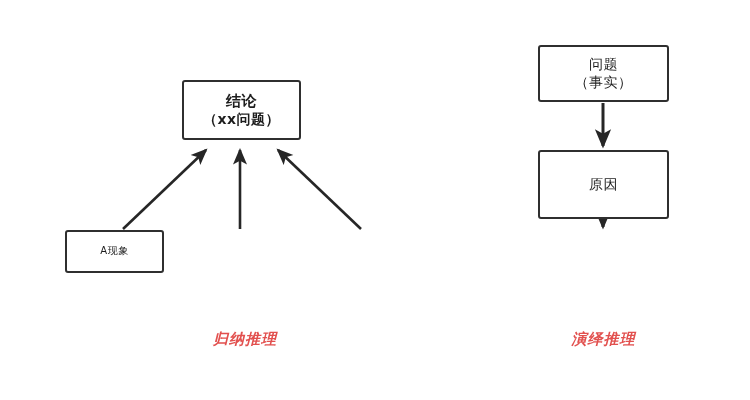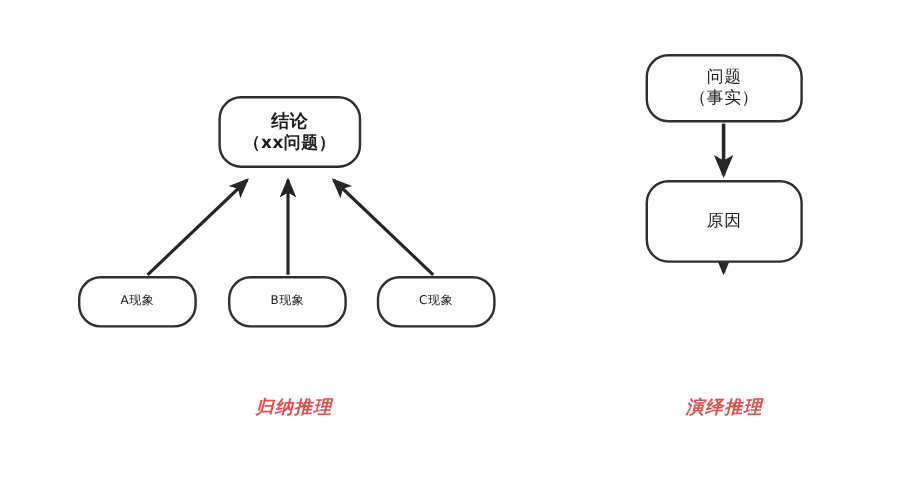--- a/index.html
+++ b/index.html
@@ -14,21 +14,21 @@
     position: relative;
     width: 750px;
     height: 400px;
     background: #ffffff;
     overflow: hidden;
   }
   .node {
     position: absolute;
     box-sizing: border-box;
     border: 2px solid #2f2f2f;
-    border-radius: 19px;
+    border-radius: 3px;
     background: #ffffff;
     display: flex;
     flex-direction: column;
     align-items: center;
     justify-content: center;
     color: #1d1d1d;
     line-height: 1.22;
     text-align: center;
     letter-spacing: 0.5px;
   }
@@ -135,27 +135,21 @@
 
   <div class="node" id="node-conclusion">
     <span class="line1">结论</span>
     <span class="line2">（xx问题）</span>
   </div>
 
   <div class="node leaf-node" id="node-phenomenon-a">
     <span class="line1">A现象</span>
   </div>
 
-  <div class="node leaf-node" id="node-phenomenon-b">
-    <span class="line1">B现象</span>
-  </div>
 
-  <div class="node leaf-node" id="node-phenomenon-c">
-    <span class="line1">C现象</span>
-  </div>
 
   <div class="caption" id="caption-inductive">归纳推理</div>
 
   <div class="node right-node" id="node-problem">
     <span class="line1">问题</span>
     <span class="line2">（事实）</span>
   </div>
 
   <div class="node right-node" id="node-cause">
     <span class="line1">原因</span>

